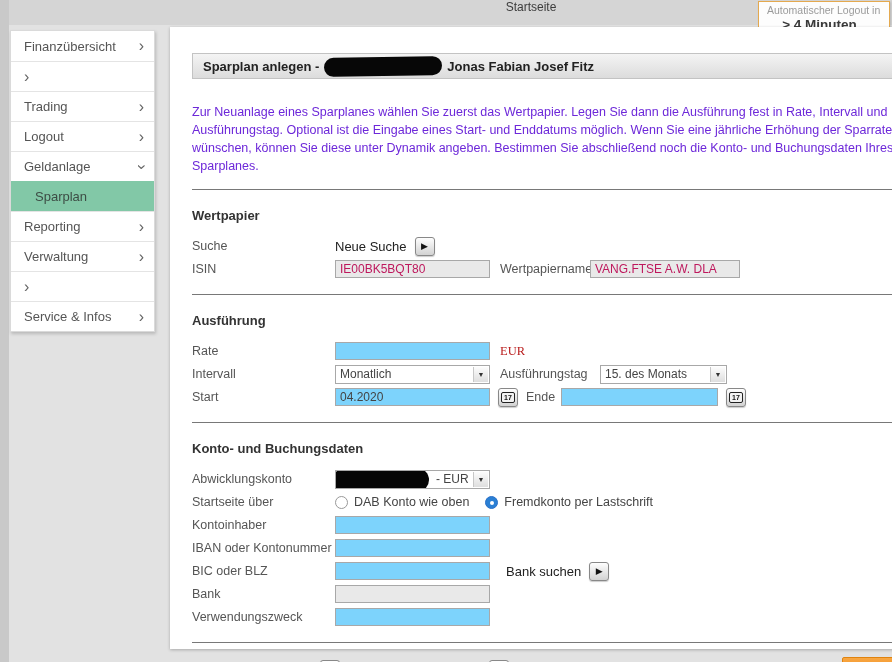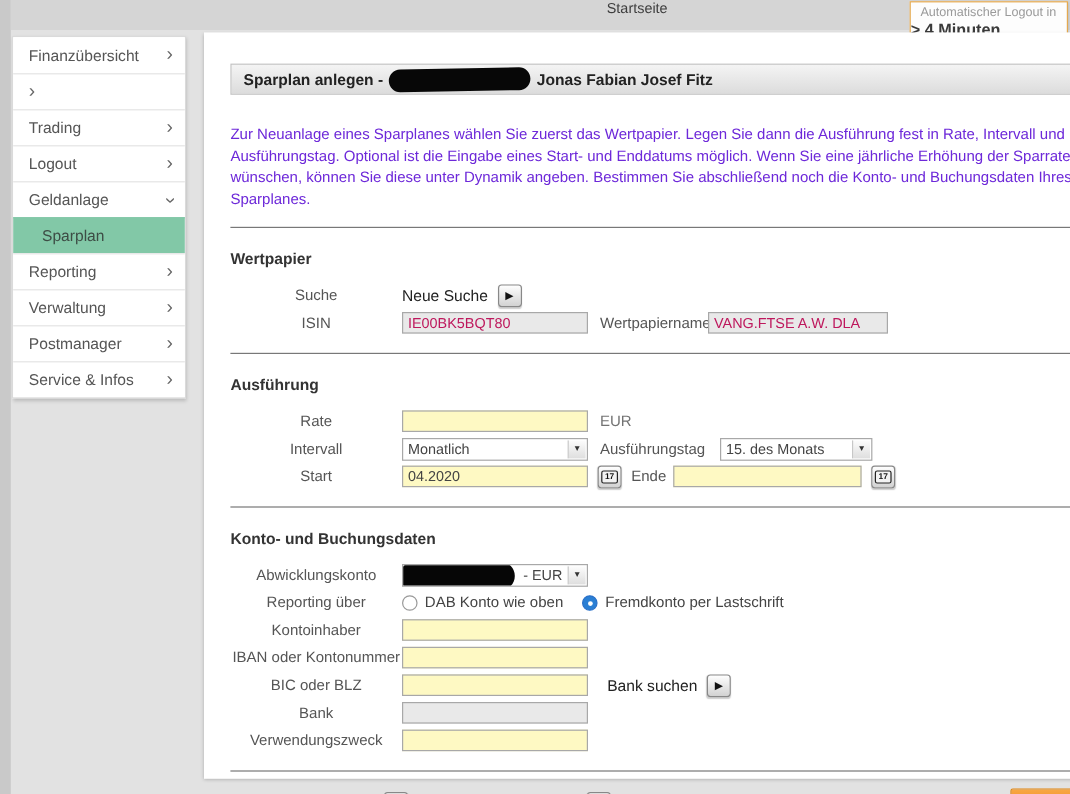--- a/index.html
+++ b/index.html
@@ -8,21 +8,21 @@
 
   
   .left-strip { position:absolute; left:0; top:0; width:9px; height:662px; background:#c9c9c9; }
   .top-bar { position:absolute; left:9px; top:0; width:883px; height:25px; background:#d5d5d5; }
   .top-nav { display:flex; gap:27px; margin-left:161px; height:25px; align-items:center;flex-direction:column; }
   .top-nav .nav-item { font-size:12px; color:#3d3d3d; cursor:pointer; }
 
   .logout-box { position:absolute; left:758px; top:1px; width:132px; height:34px;
     background:#fdfdfd; border:1px solid #e4a94f; box-shadow:1px 1px 2px rgba(0,0,0,.15); }
   .logout-box .l1 { font-size:10.5px; color:#9a9a9a; padding:2px 6px 0 8px; white-space:nowrap; }
-  .logout-box .l2 { font-size:13.5px; font-weight:bold; color:#3a3a3a; text-align:left; padding-right:9px; margin-top:1px; }
+  .logout-box .l2 { font-size:13.5px; font-weight:bold; color:#3a3a3a; text-align:center; padding-right:9px; margin-top:1px; }
 
   
   .sidebar { position:absolute; left:10px; top:30px; width:145px; background:#fff;
     border:1px solid #dadada; box-shadow:1px 2px 3px rgba(0,0,0,.18); }
   .side-item { height:30px; line-height:29px; padding:0 10px 0 13px; font-size:13px; color:#555;
     border-top:1px solid #e4e4e4; display:flex; align-items:center; cursor:pointer; background:#fff; }
   .side-item:first-child { border-top:none; }
   .side-item .lbl { flex:1; }
   .chev { color:#666; font-size:16px; line-height:1; }
   .chev.down { display:inline-block; transform:rotate(90deg); }
@@ -37,25 +37,25 @@
   .blob-title { display:inline-block; width:118px; height:19px; background:#070707;
     border-radius:10px; margin:0 5px; transform:rotate(-1deg); }
 
   .intro { margin-top:24px; font-size:12.5px; line-height:1.45; color:#6d28d9; }
 
   .hr { border:none; border-top:1px solid #787878; margin-top:13px; }
 
   .sec-h { margin-top:18px; margin-bottom:12px; font-size:13px; font-weight:bold; color:#333; }
 
   .row { display:flex; align-items:center; height:23px; font-size:12.5px; color:#555; }
-  .row .lbl { width:143px; flex:none;text-align:center; }
+  .row .lbl { width:143px; flex:none; }
   .row .lbl2 { flex:none; }
   .dark { color:#222; font-size:13px; }
 
-  input.txt { width:155px; height:18px; border:1px solid #a8a8a8; background:#fef9c3;
+  input.txt { width:155px; height:18px; border:1px solid #a8a8a8; background:#7dd3fc;
     font-family:"Liberation Sans",sans-serif; font-size:12px; color:#444; padding:0 4px; }
   input.txt:disabled, input.txt.dis { background:#e9e9e9; color:#be185d; }
 
   .sel { position:relative; width:155px; height:19px; border:1px solid #a8a8a8; background:#fff;
     font-size:12px; color:#444; line-height:17px; padding:0 18px 0 4px; cursor:pointer; white-space:nowrap; overflow:hidden; }
   .sel .arr { position:absolute; right:1px; top:1px; bottom:1px; width:15px;
     background:linear-gradient(#fcfcfc,#dedede); border-left:1px solid #c7c7c7;
     display:flex; align-items:center; justify-content:center; font-size:7px; color:#333; }
   .sel .blob-acct { position:absolute; left:-3px; top:-3px; width:96px; height:24px;
     background:#060606; border-radius:12px; }
@@ -127,21 +127,20 @@
   </div>
   <div class="side-item">
     <span class="lbl">Reporting</span>
     <span class="chev">›</span>
   </div>
   <div class="side-item">
     <span class="lbl">Verwaltung</span>
     <span class="chev">›</span>
   </div>
   <div class="side-item">
-    <span class="lbl">Postmanager</span>
     <span class="chev">›</span>
   </div>
   <div class="side-item">
     <span class="lbl">Service &amp; Infos</span>
     <span class="chev">›</span>
   </div>
 </div>
 
 <div class="main">
 
@@ -167,21 +166,21 @@
     <input class="txt dis" disabled="" value="IE00BK5BQT80" style="">
     <span class="lbl2 ml10" style="width:90px;">Wertpapiername</span>
     <input class="txt dis" disabled="" style="width: 150px;" value="VANG.FTSE A.W. DLA">
   </div>
   <hr class="hr">
 
   <div class="sec-h">Ausführung</div>
   <div class="row">
     <span class="lbl">Rate</span>
     <input class="txt" style="">
-    <span class="ml10" style="color:#737373;">EUR</span>
+    <span class="ml10" style="color:#b91c1c;font-family:Liberation Serif, serif;">EUR</span>
   </div>
   <div class="row">
     <span class="lbl">Intervall</span>
     <div class="sel">
       <span>Monatlich</span>
       <span class="arr">▼</span>
     </div>
     <span class="lbl2 ml10" style="width:100px;">Ausführungstag</span>
     <div class="sel" style="width:127px;">
       <span>15. des Monats</span>
@@ -205,21 +204,21 @@
   <div class="sec-h">Konto- und Buchungsdaten</div>
   <div class="row">
     <span class="lbl">Abwicklungskonto</span>
     <div class="sel">
       <span class="blob-acct"></span>
       <span class="acct-txt">- EUR</span>
       <span class="arr">▼</span>
     </div>
   </div>
   <div class="row">
-    <span class="lbl">Reporting über</span>
+    <span class="lbl">Startseite über</span>
     <span class="radio"></span>
     <span class="radio-lbl">DAB Konto wie oben</span>
     <span class="radio checked ml16"></span>
     <span class="radio-lbl">Fremdkonto per Lastschrift</span>
   </div>
   <div class="row">
     <span class="lbl">Kontoinhaber</span>
     <input class="txt" style="">
   </div>
   <div class="row">

